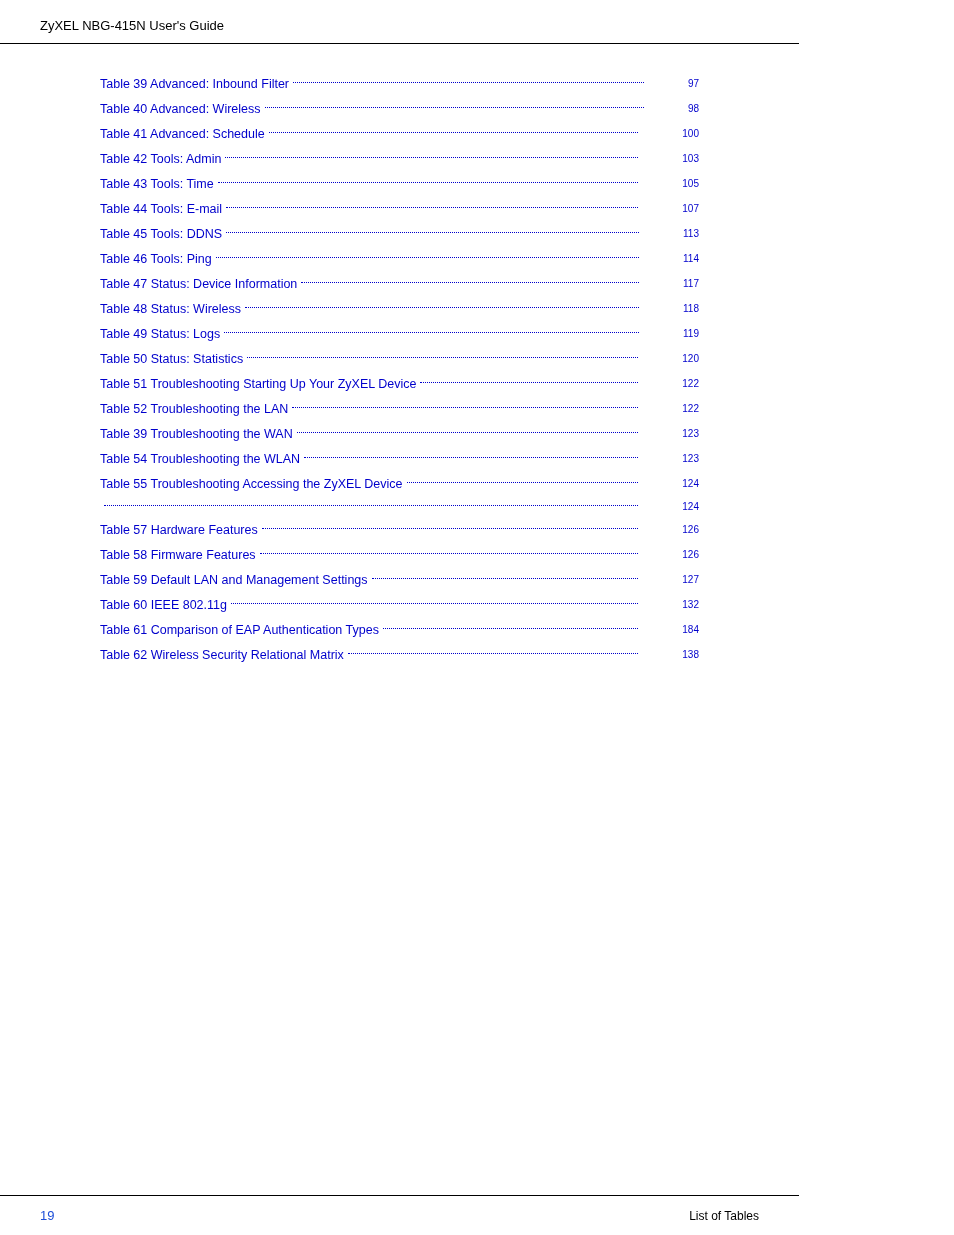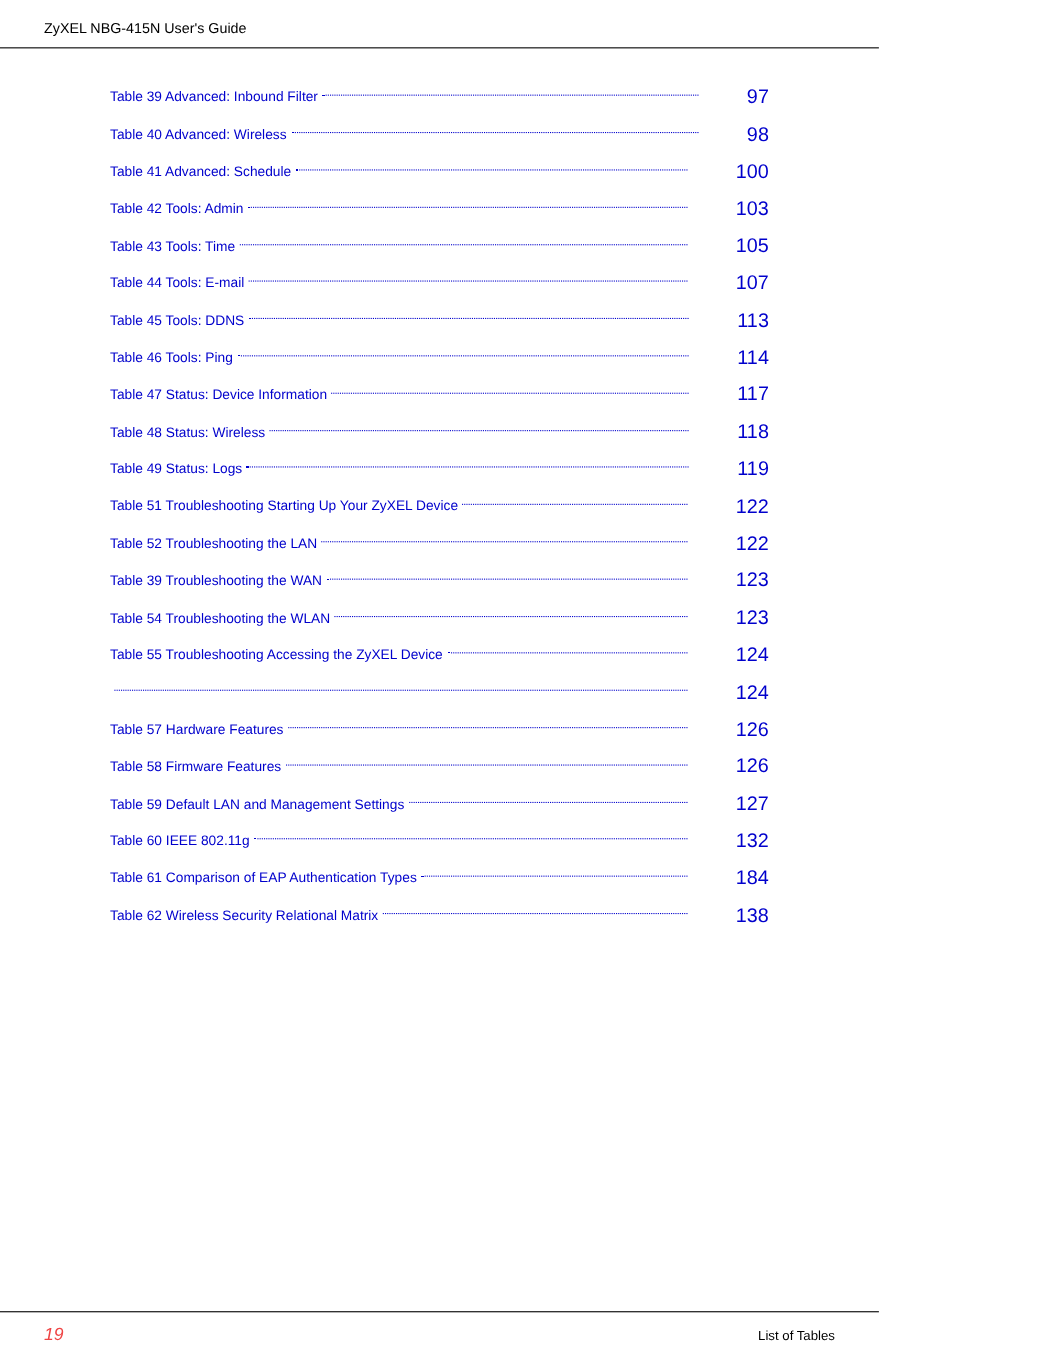--- a/index.html
+++ b/index.html
@@ -59,41 +59,40 @@
     .toc-dots {
       flex: 1;
       border-bottom: 1px dotted #0000cc;
       margin: 0 4px;
       margin-bottom: 3px;
       min-width: 10px;
     }
 
     .toc-page {
       color: #0000cc;
-      font-size: 18px;
+      font-size: 10px;
       white-space: nowrap;
       margin-left: 40px;
     }
 
     .footer {
       position: absolute;
       bottom: 0;
       left: 0;
       right: 0;
       padding: 12px 40px;
       border-top: 1.5px solid #000000;
       display: flex;
       justify-content: space-between;
       align-items: center;
     }
 
     .footer-page {
-      font-size: 16px;
-      color: #ef4444;
-      font-style: italic;
+      font-size: 13px;
+      color: #1d4ed8;
     }
 
     .footer-section {
       font-size: 12px;
       color: #000000;
     }
   </style>
 </head>
 <body>
 
@@ -152,20 +151,25 @@
       </div>
       <div class="toc-entry">
         <a class="toc-link" href="#">Table 48 Status: Wireless</a>
         <span class="toc-dots"></span>
         <span class="toc-page">118</span>
       </div>
       <div class="toc-entry">
         <a class="toc-link" href="#">Table 49 Status: Logs</a>
         <span class="toc-dots"></span>
         <span class="toc-page">119</span>
+      </div>
+      <div class="toc-entry">
+        <a class="toc-link" href="#">Table 50 Status: Statistics</a>
+        <span class="toc-dots"></span>
+        <span class="toc-page">120</span>
       </div>
       <div class="toc-entry">
         <a class="toc-link" href="#">Table 51 Troubleshooting Starting Up Your ZyXEL Device</a>
         <span class="toc-dots"></span>
         <span class="toc-page">122</span>
       </div>
       <div class="toc-entry">
         <a class="toc-link" href="#">Table 52 Troubleshooting the LAN</a>
         <span class="toc-dots"></span>
         <span class="toc-page">122</span>

